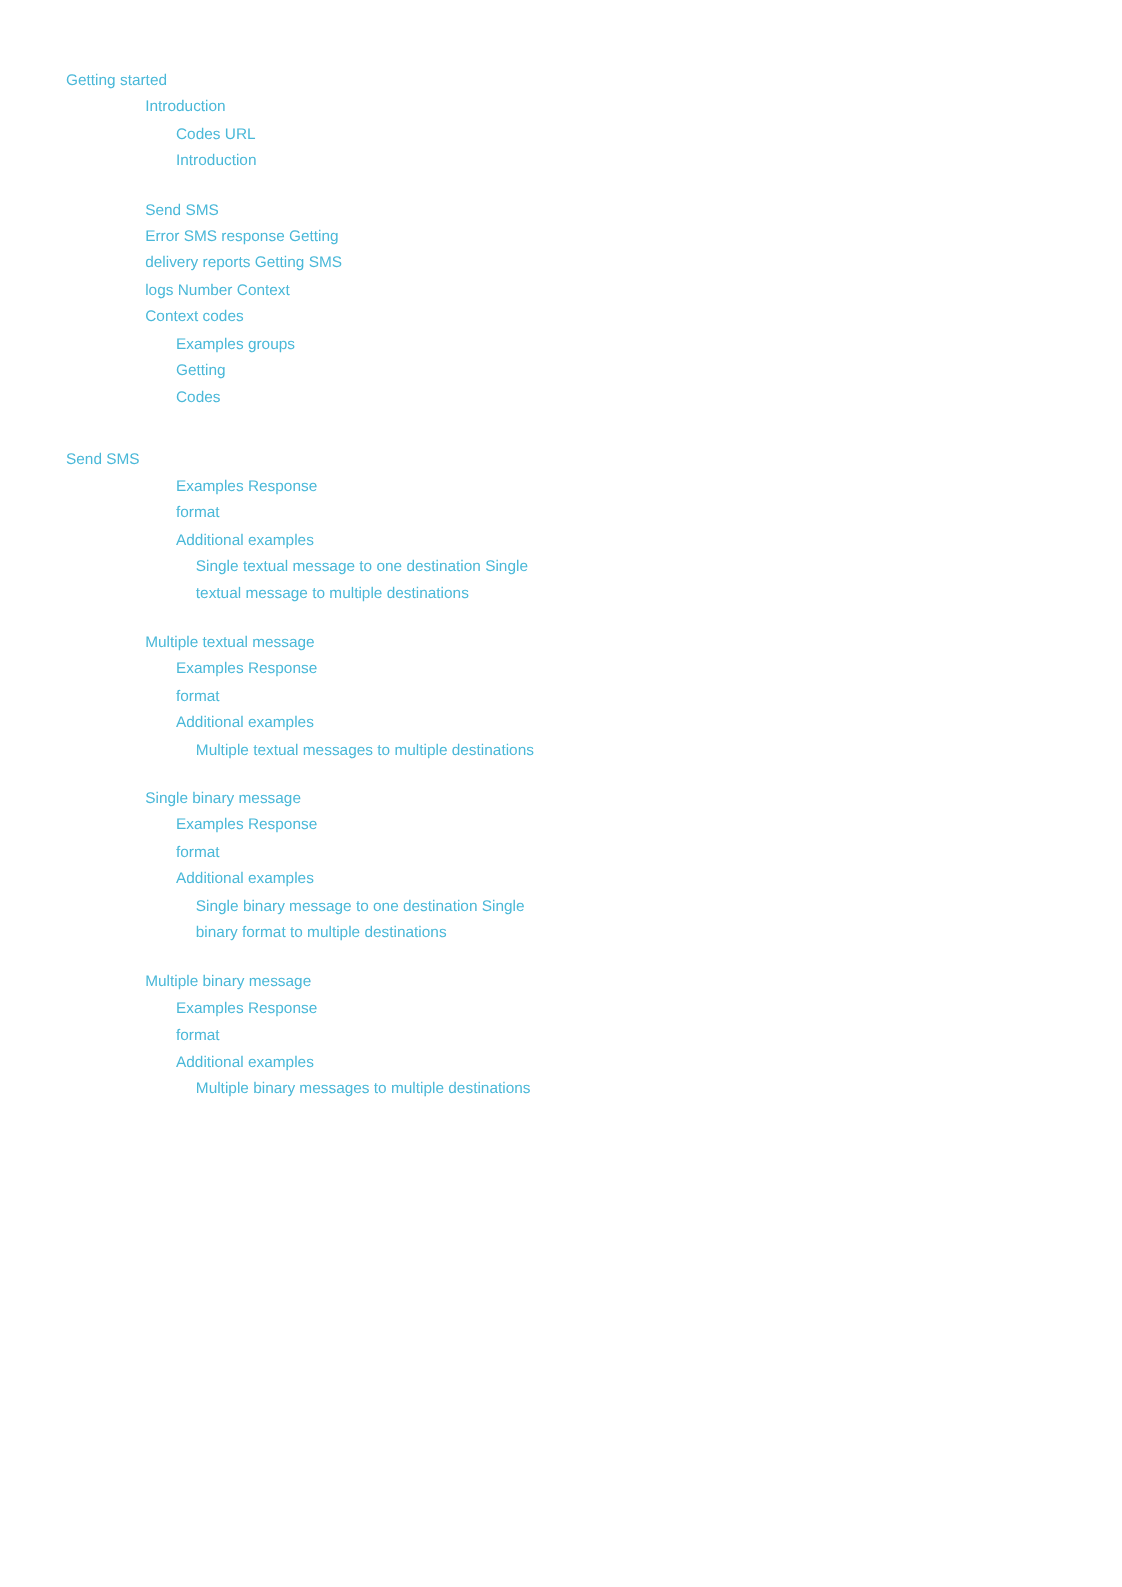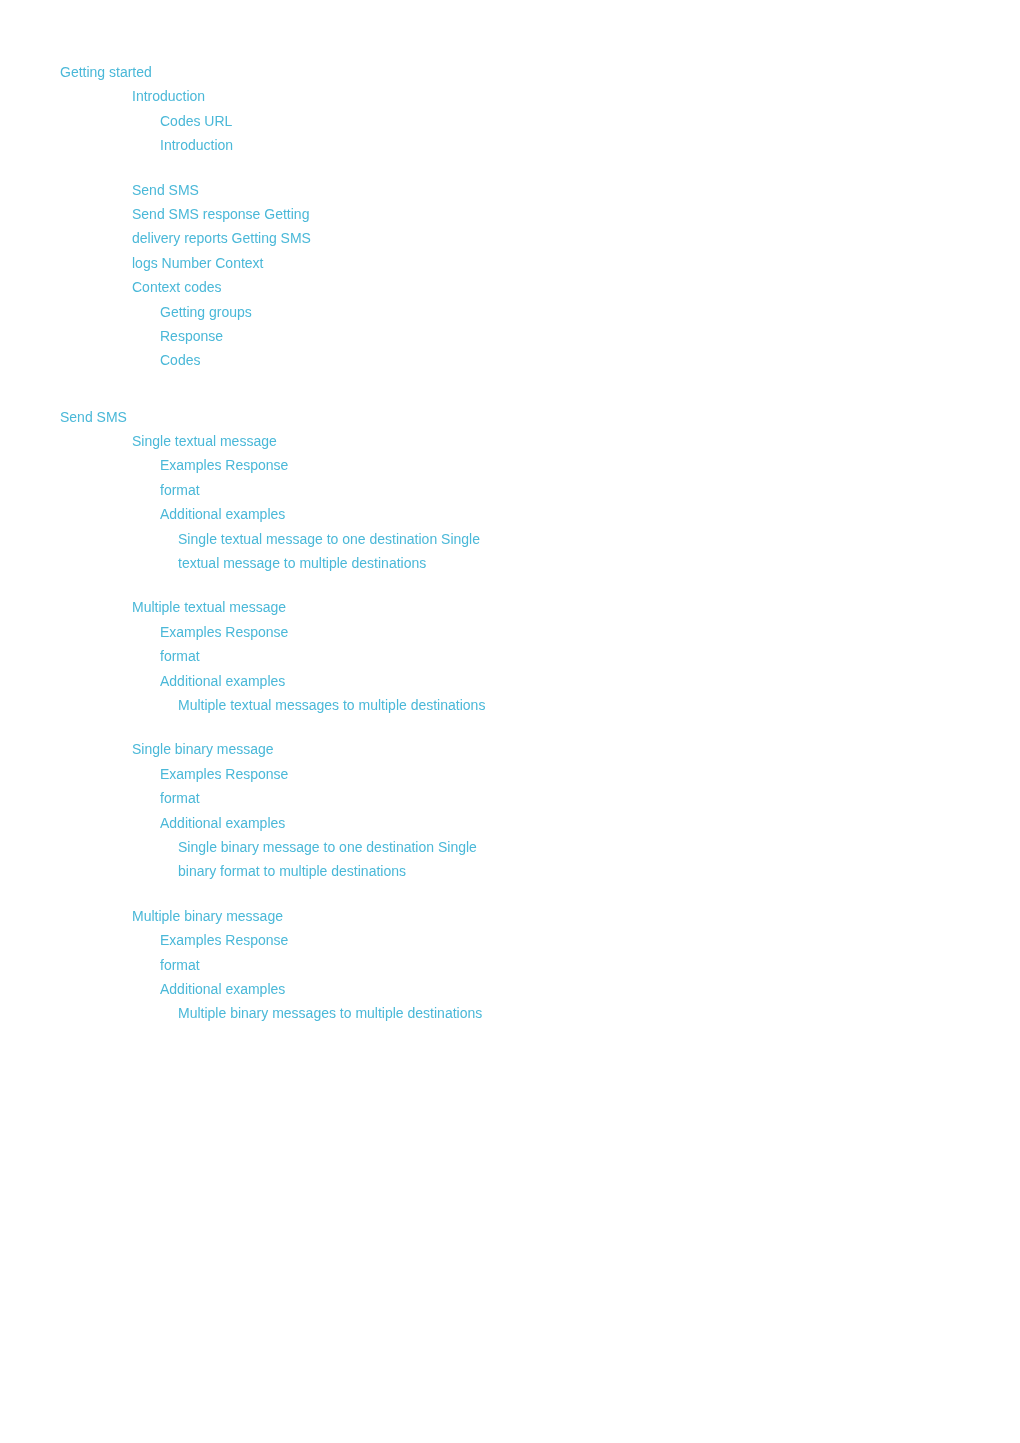--- a/index.html
+++ b/index.html
@@ -60,32 +60,31 @@
 
 <div class="nav-tree">
 
   <span class="nav-item level-0">Getting started</span>
 
   <span class="nav-item level-1">Introduction</span>
   <span class="nav-item level-2">Codes URL</span>
   <span class="nav-item level-2">Introduction</span>
 
   <span class="nav-item level-1 section-gap">Send SMS</span>
-  <span class="nav-item level-1">Send SMS response Getting</span>
+  <span class="nav-item level-1">Error SMS response Getting</span>
   <span class="nav-item level-1">delivery reports Getting SMS</span>
   <span class="nav-item level-1">logs Number Context</span>
 
   <span class="nav-item level-1">Context codes</span>
-  <span class="nav-item level-2">Getting groups</span>
-  <span class="nav-item level-2">Response</span>
+  <span class="nav-item level-2">Examples groups</span>
+  <span class="nav-item level-2">Getting</span>
   <span class="nav-item level-2">Codes</span>
 
   <span class="nav-item level-0 section-gap-large">Send SMS</span>
 
-  <span class="nav-item level-1">Single textual message</span>
   <span class="nav-item level-2">Examples Response</span>
   <span class="nav-item level-2">format</span>
   <span class="nav-item level-2">Additional examples</span>
   <span class="nav-item level-3">Single textual message to one destination Single</span>
   <span class="nav-item level-3">textual message to multiple destinations</span>
 
   <span class="nav-item level-1 section-gap">Multiple textual message</span>
   <span class="nav-item level-2">Examples Response</span>
   <span class="nav-item level-2">format</span>
   <span class="nav-item level-2">Additional examples</span>

